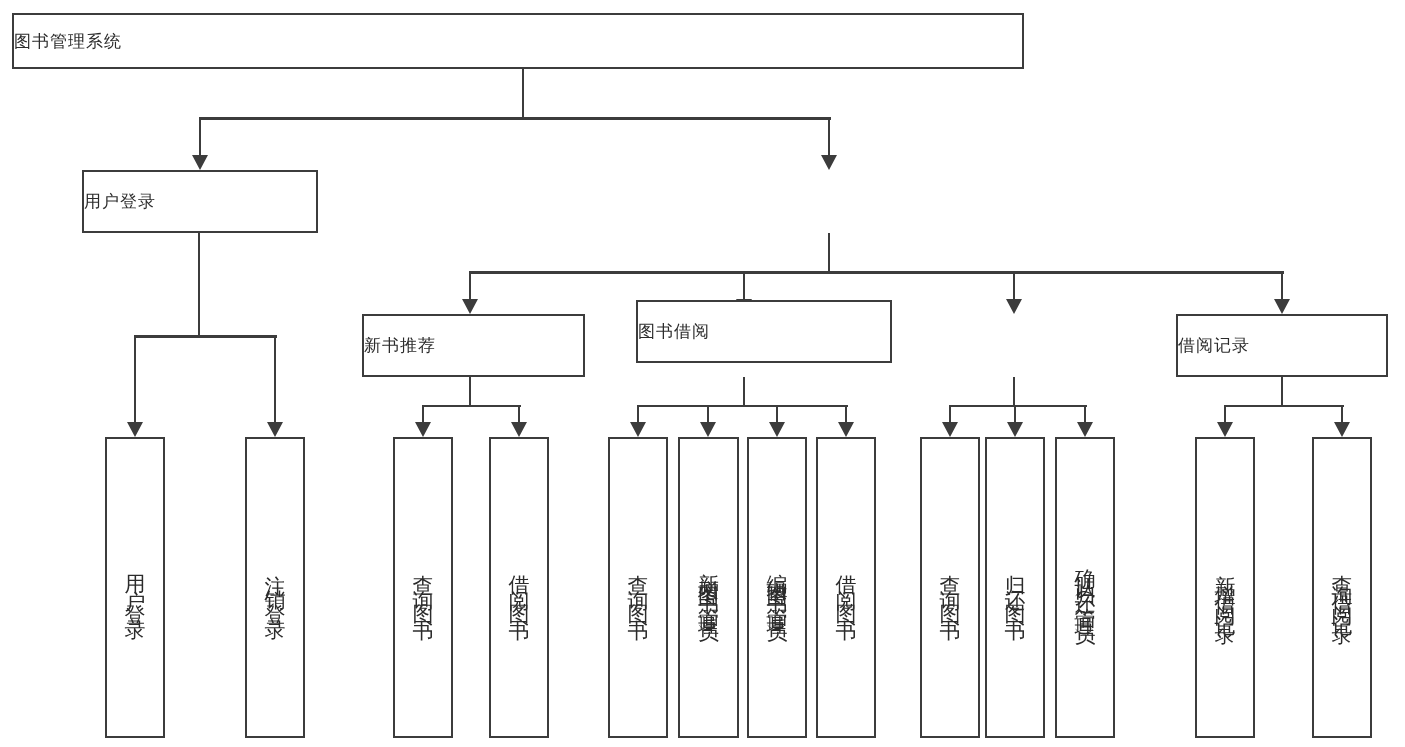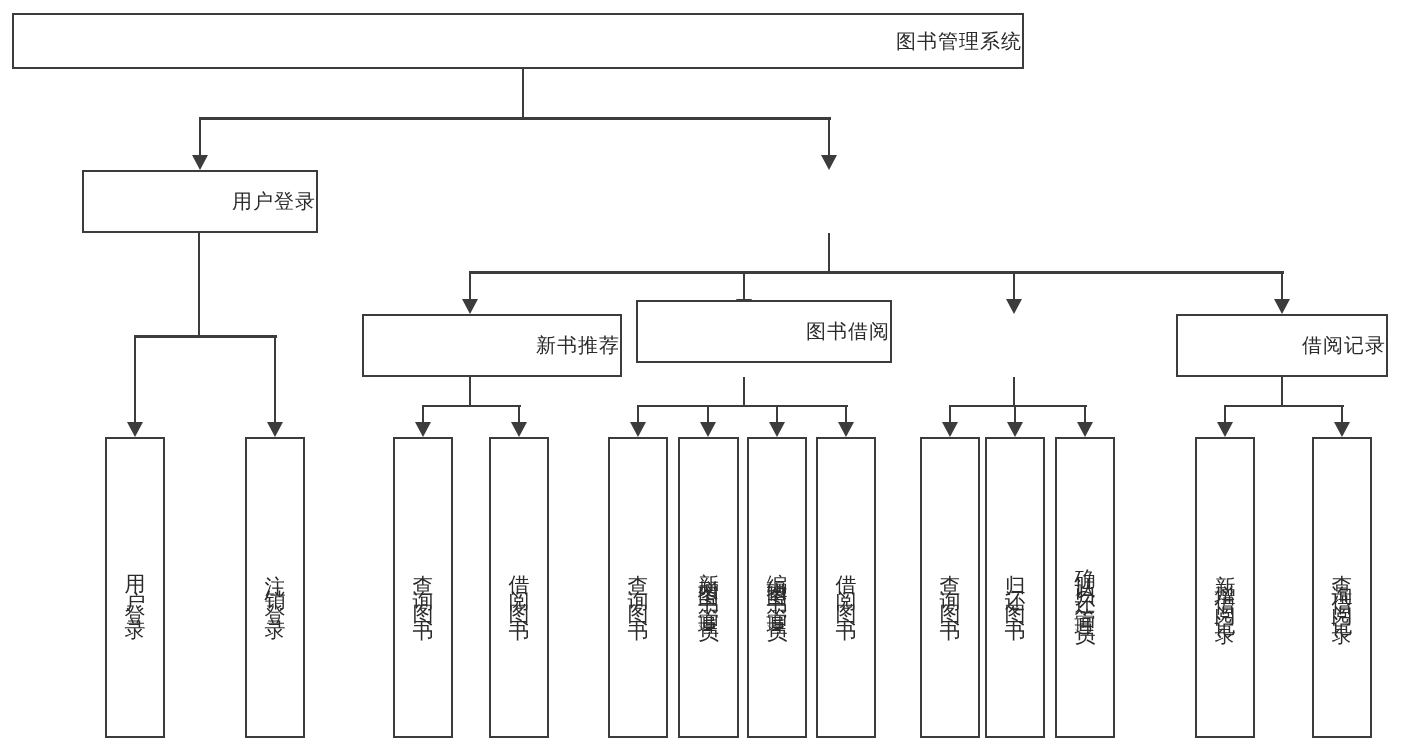--- a/index.html
+++ b/index.html
@@ -20,22 +20,22 @@
     font-family: "Liberation Sans", "DejaVu Sans", sans-serif;
     color: var(--text);
   }
   
   .node {
     position: absolute;
     border: 2.5px solid var(--border);
     background: #ffffff;
     display: flex;
     align-items: center;
-    justify-content: flex-end;
-    font-size: 20px;
+    justify-content: flex-start;
+    font-size: 17px;
     letter-spacing: 1px;
     color: var(--text);
     z-index: 2;
   }
   
   .vnode {
     position: absolute;
     border: 2.5px solid var(--border);
     background: #ffffff;
     display: flex;
@@ -106,21 +106,21 @@
   <div class="arrow" style="left:127px;top:337px;height:100px"></div>
   <div class="arrow" style="left:267px;top:337px;height:100px"></div>
 
   <div class="vl" style="left:827.5px;top:233px;height:39px"></div>
   <div class="hl" style="left:468.5px;top:271px;width:815px"></div>
   <div class="arrow" style="left:462px;top:273.5px;height:40.5px"></div>
   <div class="arrow" style="left:736px;top:273.5px;height:40.5px"></div>
   <div class="arrow" style="left:1006px;top:273.5px;height:40.5px"></div>
   <div class="arrow" style="left:1274px;top:273.5px;height:40.5px"></div>
 
-  <div class="node" style="left:362px;top:314px;width:260px;height:63px">
+  <div class="node" style="left:362px;top:314px;width:223px;height:63px">
     <span>新书推荐</span>
   </div>
   <div class="node" style="left:636px;top:300px;width:256px;height:63px">
     <span>图书借阅</span>
   </div>
   <div class="node" style="left:1176px;top:314px;width:212px;height:63px">
     <span>借阅记录</span>
   </div>
 
   <div class="vl" style="left:468.5px;top:377px;height:29px"></div>

